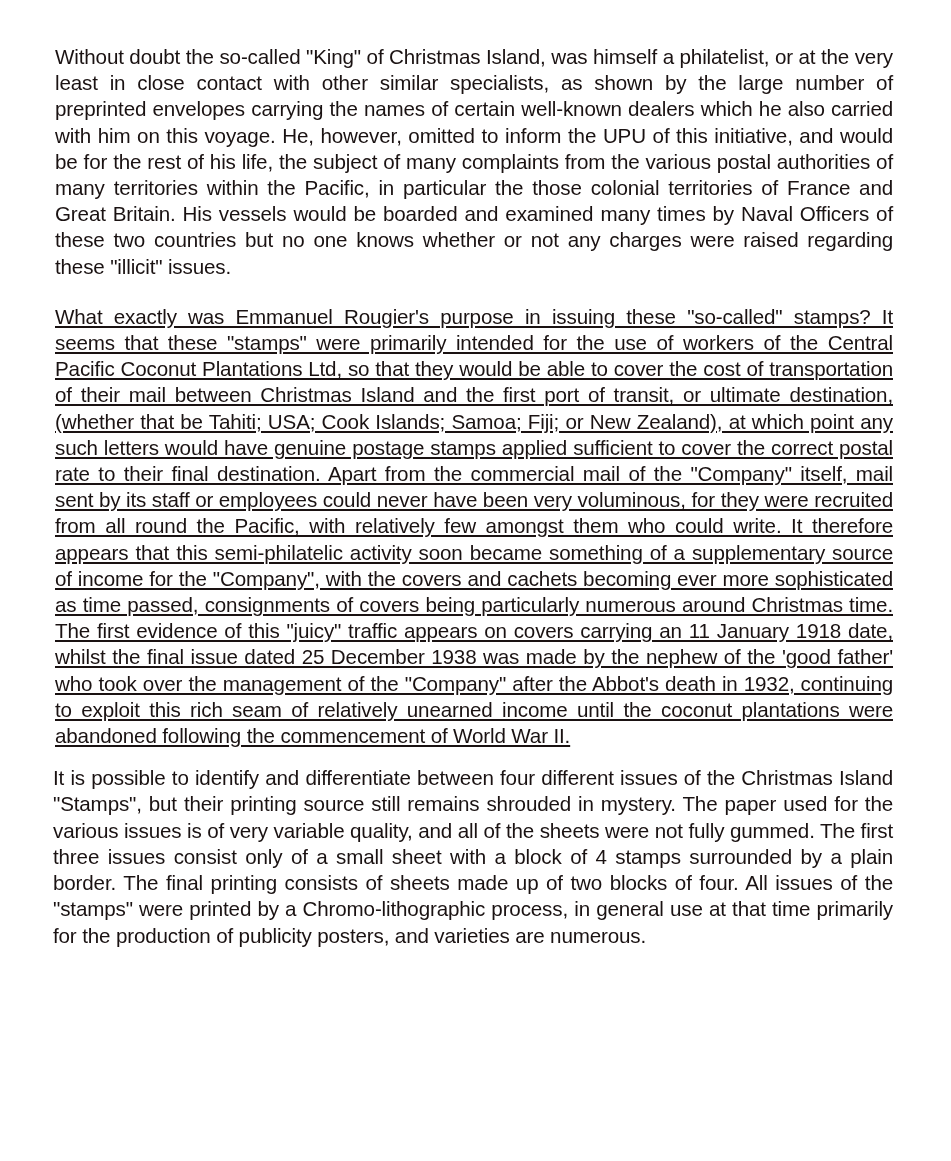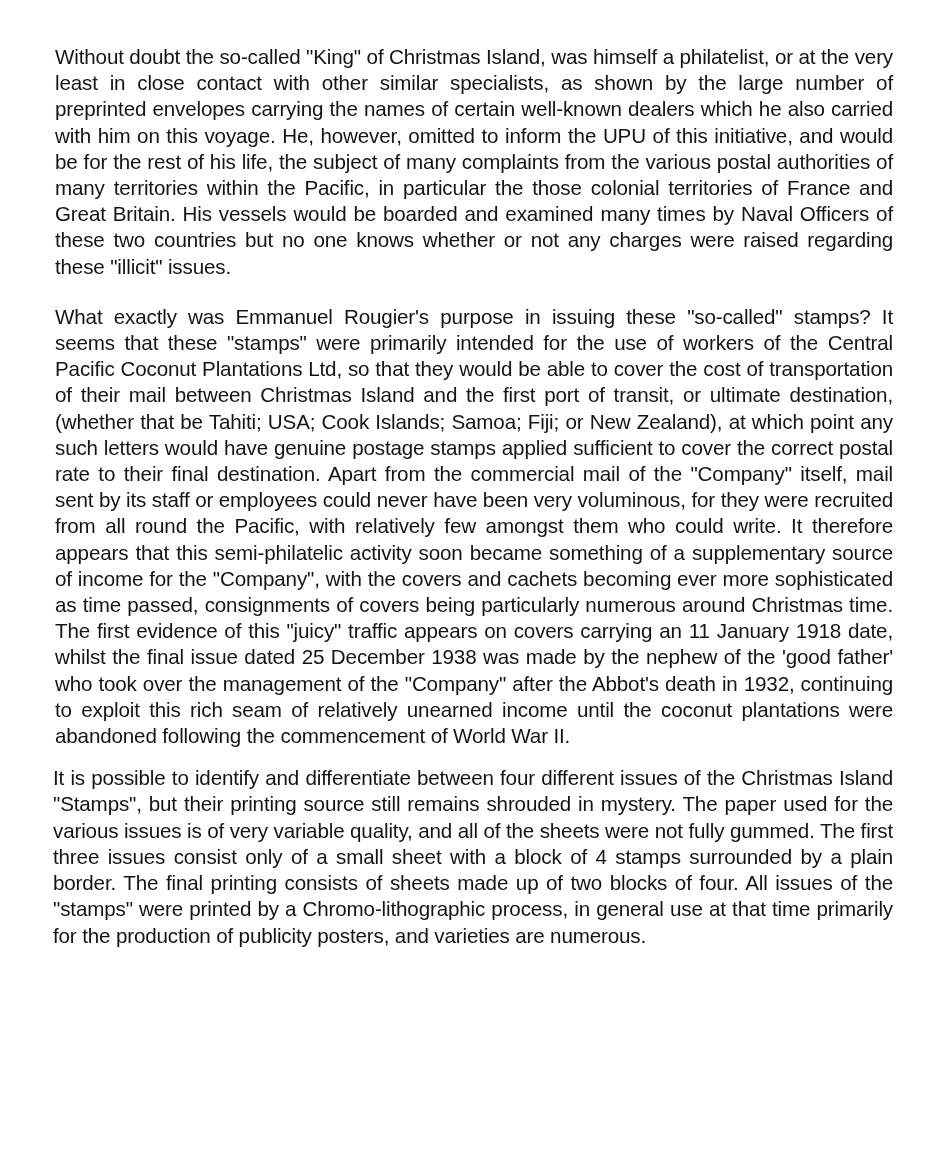--- a/index.html
+++ b/index.html
@@ -23,21 +23,21 @@
       line-height: 26.2px;
       color: #1a1212;
       letter-spacing: -0.15px;
     }
     .para {
       margin: 0;
       text-align: justify;
       text-align-last: left;
     }
     .para-1 { margin-bottom: 24px; }
-    .para-2 { margin-bottom: 10px; }
+    .para-2 { margin-bottom: 10px; text-decoration: underline; }
     .para-3 { margin-left: -2px; margin-top: 16px; }
   </style>
 </head>
 <body>
 
 <div class="page">
   <p class="para para-1">Without doubt the so-called "King" of Christmas Island, was himself a philatelist, or at the very least in close contact with other similar specialists, as shown by the large number of preprinted envelopes carrying the names of certain well-known dealers which he also carried with him on this voyage.  He, however, omitted to inform the UPU of this initiative, and would be for the rest of his life, the subject of many complaints from the various postal authorities of many territories within the Pacific, in particular the those colonial territories of France and Great Britain.  His vessels would be boarded and examined many times by Naval Officers of these two countries but no one knows whether or not any charges were raised regarding these "illicit" issues.</p>
   <p class="para para-2">What exactly was Emmanuel Rougier's purpose in issuing these "so-called" stamps?  It seems that these "stamps" were primarily intended for the use of workers of the Central Pacific Coconut Plantations Ltd, so that they would be able to cover the cost of transportation of their mail between Christmas Island and the first port of transit, or ultimate destination, (whether that be Tahiti; USA; Cook Islands; Samoa; Fiji; or New Zealand), at which point any such letters would have genuine postage stamps applied sufficient to cover the correct postal rate to their final destination.  Apart from the commercial mail of the "Company" itself, mail sent by its staff or employees could never have been very voluminous, for they were recruited from all round the Pacific, with relatively few amongst them who could write.  It therefore appears that this semi-philatelic activity soon became something of a supplementary source of income for the "Company", with the covers and cachets becoming ever more sophisticated as time passed, consignments of covers being particularly numerous around Christmas time.  The first evidence of this "juicy" traffic appears on covers carrying an 11 January 1918 date, whilst the final issue dated 25 December 1938 was made by the nephew of the 'good father' who took over the management of the "Company" after the Abbot's death in 1932, continuing to exploit this rich seam of relatively unearned income until the coconut plantations were abandoned following the commencement of World War II.</p>
   <p class="para para-3">It is possible to identify and differentiate between four different issues of the Christmas Island "Stamps", but their printing source still remains shrouded in mystery.  The paper used for the various issues is of very variable quality, and all of the sheets were not fully gummed.  The first three issues consist only of a small sheet with a block of 4 stamps surrounded by a plain border.  The final printing consists of sheets made up of two blocks of four.  All issues of the "stamps" were printed by a Chromo-lithographic process, in general use at that time primarily for the production of publicity posters, and varieties are numerous.</p>
 </div>

